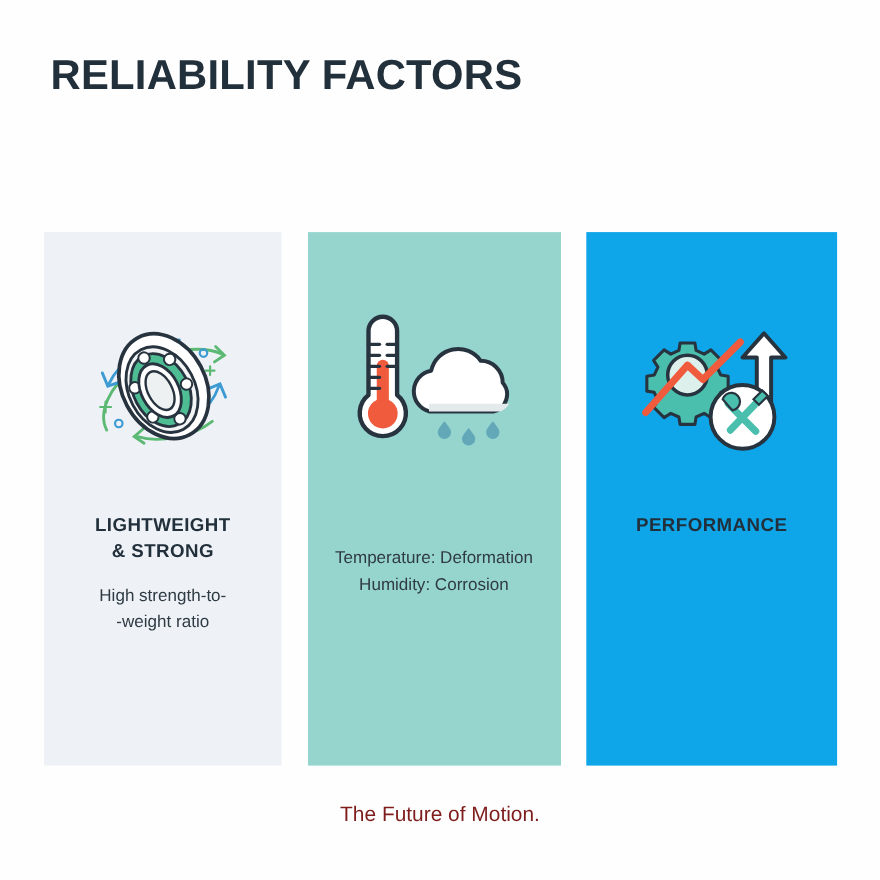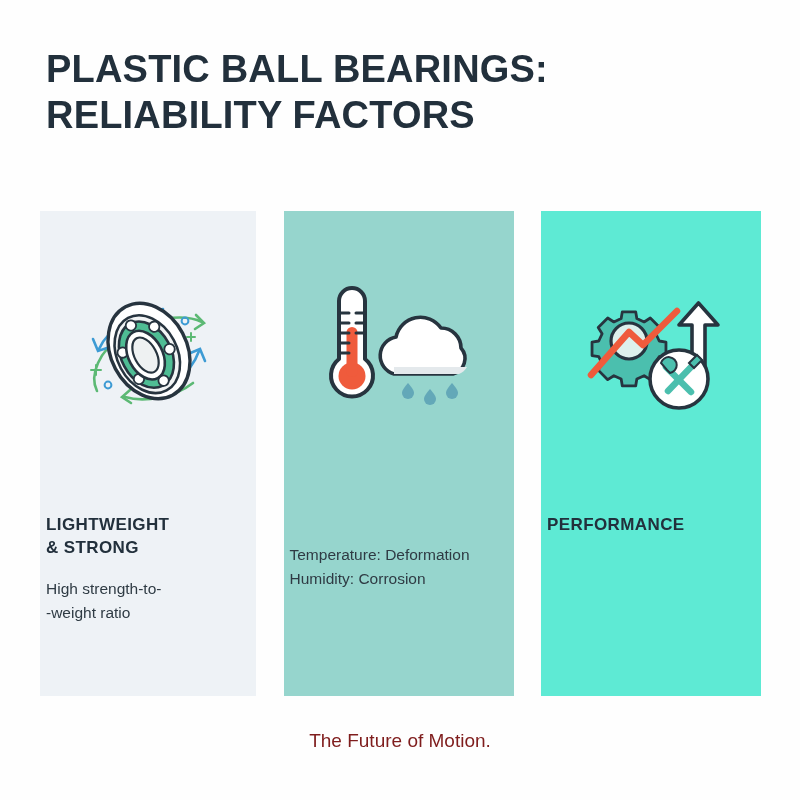--- a/index.html
+++ b/index.html
@@ -53,41 +53,41 @@
   .panel {
     width: 216px;
     height: 485px;
     position: relative;
     display: flex;
     flex-direction: column;
     align-items: center;
   }
   .panel-1 { background: #eef2f6; }
   .panel-2 { background: #96d5cd; width: 230px; }
-  .panel-3 { background: #5eead4; width: 208px; padding-left: 12px; }
+  .panel-3 { background: #0ea5e9; width: 228px; }
 
   .icon-wrap {
     position: absolute;
     top: 68px;
     left: 0;
     width: 100%;
     height: 140px;
     display: flex;
     align-items: center;
     justify-content: center;
   }
 
   .panel-text {
     position: absolute;
     top: 255px;
     left: 0;
     width: 100%;
+    text-align: center;
     padding: 0 6px;
     box-sizing: border-box;
-    margin-top: 47px;
   }
   .panel-heading {
     font-size: 17px;
     font-weight: bold;
     color: #22303c;
     line-height: 23px;
     letter-spacing: 0.4px;
     white-space: pre-line;
   }
   .panel-body {
@@ -110,21 +110,20 @@
     font-size: 19px;
     color: #7f1d1d;
   }
 </style>
 </head>
 <body>
 
 <div class="canvas">
 
   <div class="title-block">
-    <div class="title-line">PLASTIC BALL BEARINGS:</div>
     <div class="title-line">RELIABILITY FACTORS</div>
   </div>
 
   <div class="panels">
 
     <div class="panel panel-1">
       <div class="icon-wrap">
         <svg width="170" height="140" viewBox="0 0 170 140" xmlns="http://www.w3.org/2000/svg">
 
           <g fill="none" stroke="#5cb974" stroke-width="2.6" stroke-linecap="round">

